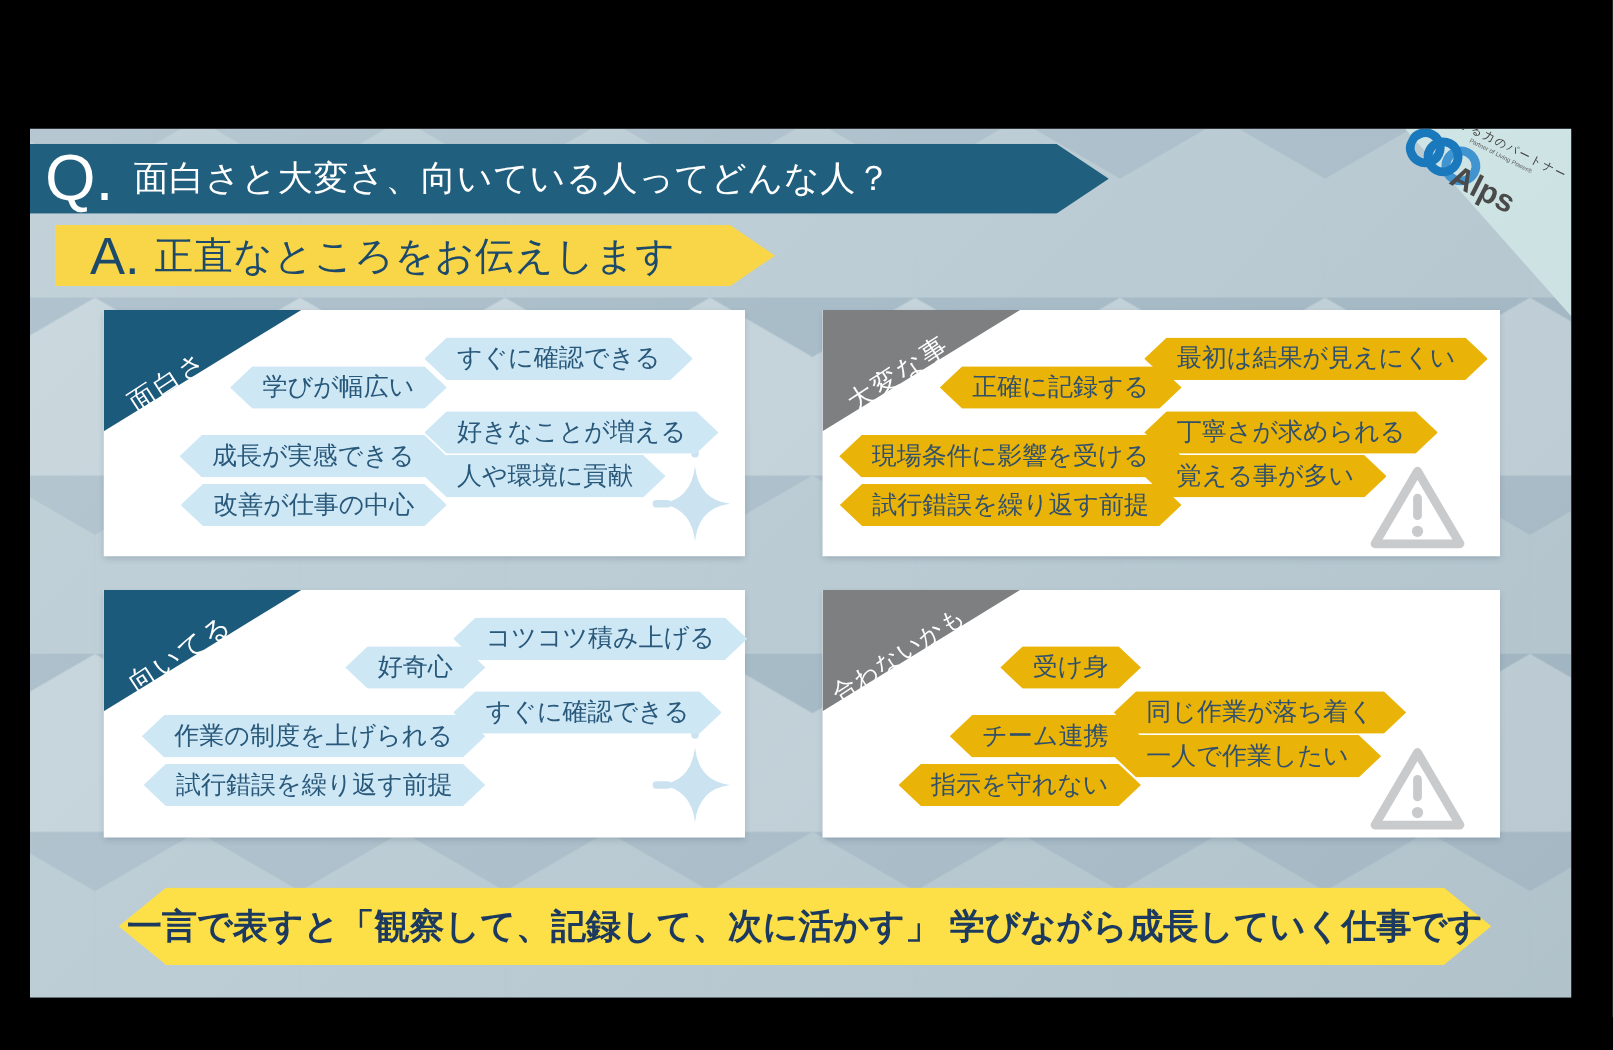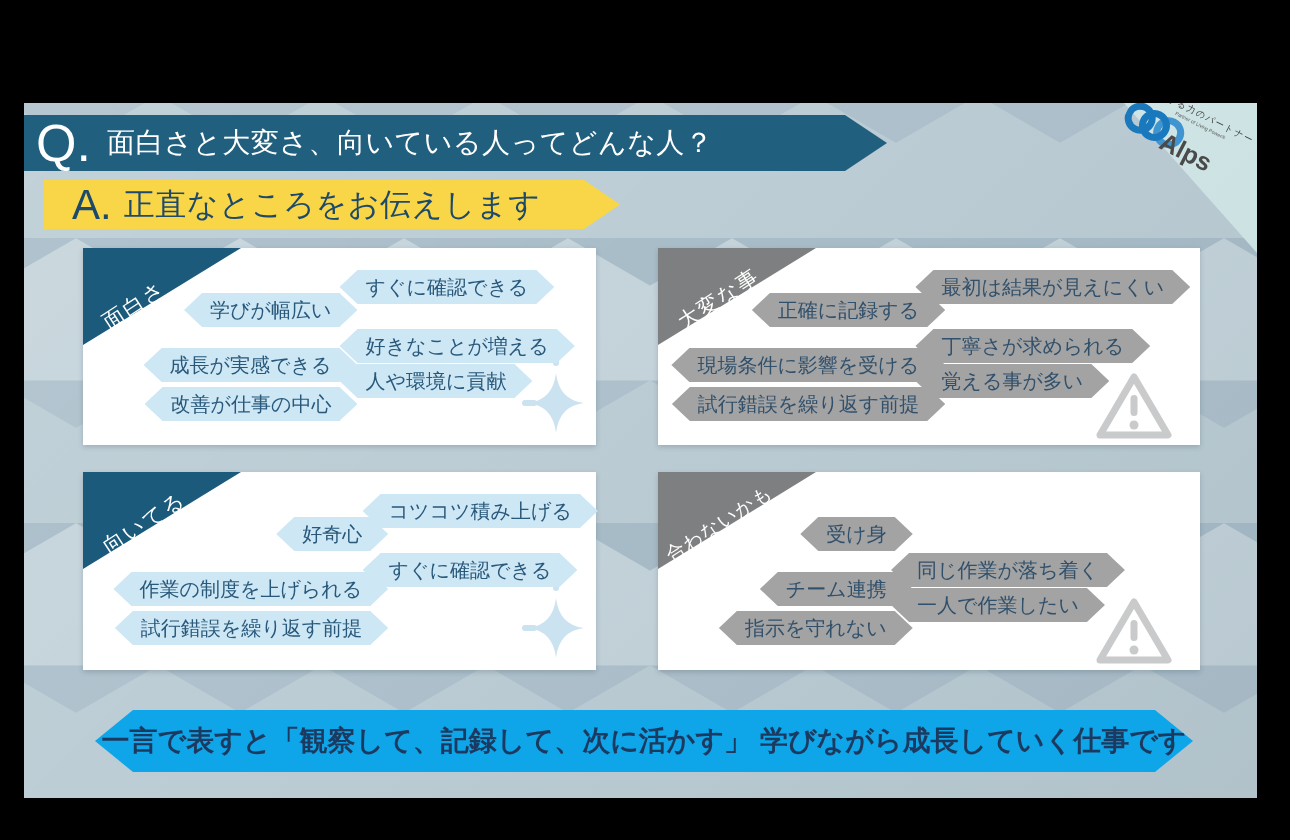--- a/index.html
+++ b/index.html
@@ -42,32 +42,32 @@
           clip-path:polygon(0 0,100% 0,0 100%);}
   .blue .corner{background:#1c5a7b;}
   .gray .corner{background:#7e7f80;}
   .corner-label{position:absolute;left:22px;top:62px;z-index:2;color:#fff;font-size:21px;
                 letter-spacing:2px;white-space:nowrap;transform:rotate(-33deg);transform-origin:0 50%;}
   .c4 .corner-label{left:10px;top:72px;font-size:19px;letter-spacing:1px;}
 
   .tag{position:absolute;height:34px;line-height:34px;padding:0 26px;white-space:nowrap;
        font-size:20px;clip-path:polygon(18px 0,calc(100% - 18px) 0,100% 50%,calc(100% - 18px) 100%,18px 100%,0 50%);}
   .blue .tag{background:#cde7f5;color:#28587a;}
-  .gray .tag{background:#a3a3a3;color:#31506b;text-align:right;}
+  .gray .tag{background:#eab308;color:#31506b;text-align:right;}
   .colA{right:var(--R);z-index:1;}
   .colB{left:var(--L);z-index:2;}
   .rA1{top:45px;} .rA2{top:100px;} .rA3{top:139px;}
   .rB1{top:22px;} .rB2{top:69px;margin-top:12px;} .rB3{top:116px;}
 
   .sparkle{position:absolute;right:12px;bottom:10px;}
   .warning{position:absolute;right:26px;bottom:4px;}
 
   
   .footer{position:absolute;left:71px;top:607px;width:1098px;height:62px;z-index:4;
-          background:#0ea5e9;display:flex;align-items:center;justify-content:center;
+          background:#fde047;display:flex;align-items:center;justify-content:center;
           clip-path:polygon(38px 0,calc(100% - 38px) 0,100% 50%,calc(100% - 38px) 100%,38px 100%,0 50%);}
   .footer-text{font-size:28px;font-weight:700;color:#1c3a5f;letter-spacing:0px;white-space:nowrap;}
 </style>
 </head>
 <body>
 
 <div class="stage">
   <div class="slide">
 
     <svg class="bg" width="1233" height="695" viewBox="0 0 1233 695">

